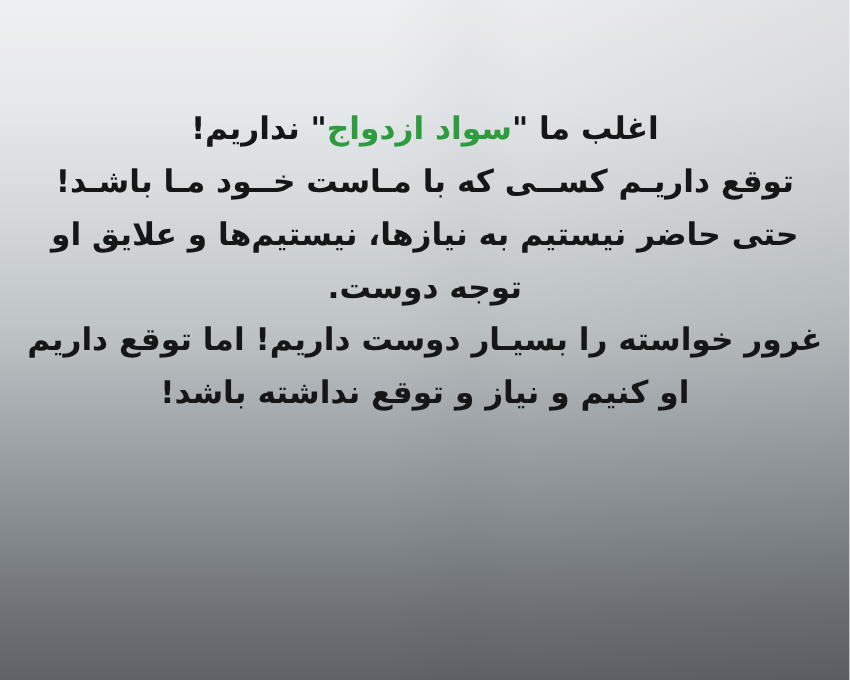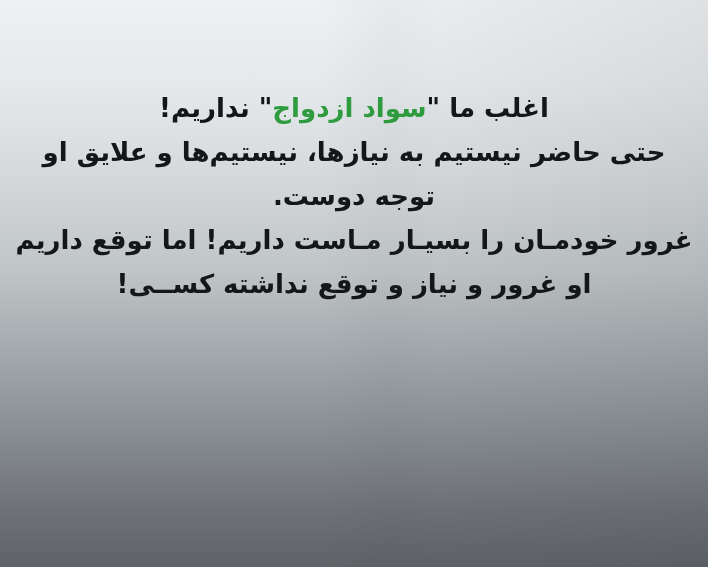--- a/index.html
+++ b/index.html
@@ -53,18 +53,19 @@
     color: var(--highlight, #2e9b3e);
     margin-top: 44px;
   }
 </style>
 </head>
 <body>
 
 <div class="poster">
   <div class="quote" dir="rtl">
     <div class="line"><span>اغلب ما "</span><span class="hl">سواد ازدواج</span><span>" نداریم!</span></div>
+    <div class="line">توقع داریـم کســی که با مـاست خــود مـا باشـد!</div>
     <div class="line">حتی حاضر نیستیم به نیازها، نیستیم‌ها و علایق او</div>
     <div class="line">توجه دوست.</div>
-    <div class="line">غرور خودمـان را بسیـار مـاست داریم! اما توقع داریم</div>
-    <div class="line">او غرور و نیاز و توقع نداشته کســی!</div>
+    <div class="line">غرور خواسته را بسیـار دوست داریم! اما توقع داریم</div>
+    <div class="line">او کنیم و نیاز و توقع نداشته باشد!</div>
   </div>
 </div>
 
 </body></html>

